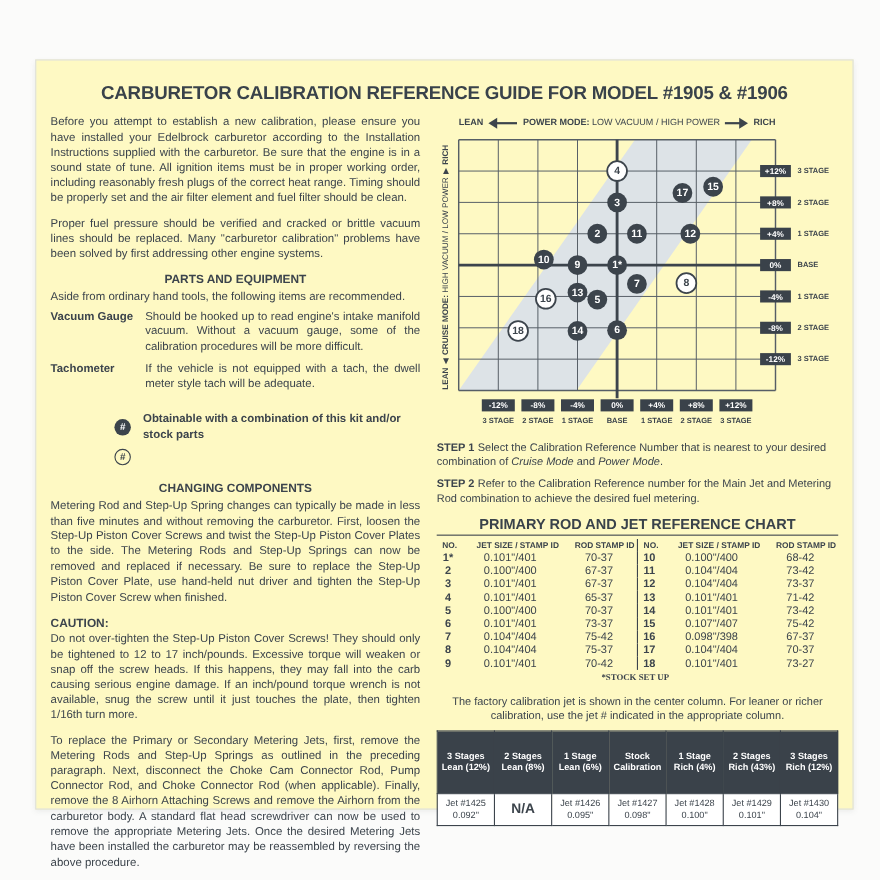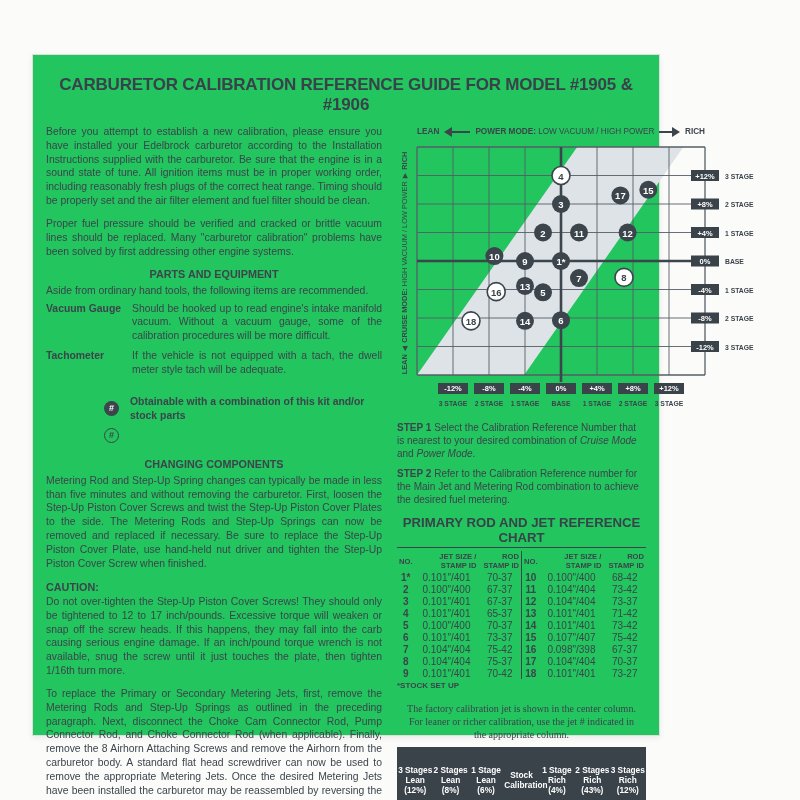--- a/index.html
+++ b/index.html
@@ -4,22 +4,22 @@
 <style>
   html,body{margin:0;padding:0;}
   body{
     width:800px;height:800px;position:relative;
     background:#fbfbfa;
     font-family:"Liberation Sans","DejaVu Sans",sans-serif;
     color:#3c444c;
     -webkit-font-smoothing:antialiased;
   }
   .paper{
-    position:absolute;left:32px;top:54px;width:628px;height:682px;
-    background:#22c55e;border:1px solid #dddfdd;
+    position:absolute;left:32px;top:54px;width:744px;height:682px;
+    background:#fef9c3;border:1px solid #dddfdd;
     box-shadow:0 2px 5px rgba(90,95,100,0.10);
     box-sizing:border-box;padding:12px 13px 0 13px;
   }
   h1.title{
     text-align:center;font-size:17px;font-weight:bold;color:#39424a;
     margin:8px 0 10px 0;letter-spacing:-0.2px;
   }
   .cols{display:flex;gap:15px;}
   .col-left{width:336px;flex:none;font-size:10.4px;line-height:1.33;text-align:justify;}
   .col-right{flex:1;min-width:0;}
@@ -59,23 +59,23 @@
   .step{font-size:10px;line-height:1.3;margin:7px 0;text-align:left;}
   .step b{margin-right:3px;}
   h2.block-head{text-align:center;font-size:13.2px;font-weight:bold;color:#39424a;margin:9px 0 2px 0;}
   h2.ruled{border-bottom:1.4px solid #3c444c;padding-bottom:2px;margin-bottom:3px;}
 
   table.primary{width:100%;border-collapse:collapse;font-size:10px;}
   table.primary th{font-size:7.6px;font-weight:bold;padding:1px 2px;text-align:right;}
   table.primary td{padding:0.5px 2px;text-align:center;}
   table.primary .no{font-weight:bold;}
   table.primary .divL{border-left:1.2px solid #3c444c;}
-  .footnote{text-align:left;font-weight:bold;font-size:8px;margin:2px 4px 12px 0;}
-
-  .sec-desc{font-size:10px;text-align:center;margin:2px 6px 6px 6px;line-height:1.3;font-family:Liberation Serif, serif;}
+  .footnote{text-align:center;font-weight:bold;font-size:8px;margin:2px 4px 12px 0;font-family:Liberation Serif, serif;}
+
+  .sec-desc{font-size:10px;text-align:center;margin:2px 6px 6px 6px;line-height:1.3;}
   table.secondary{width:100%;border-collapse:collapse;font-size:8.3px;text-align:center;table-layout:fixed;}
   table.secondary th{background:#3a424a;color:#fff;font-size:8.3px;line-height:1.2;padding:18px 0;border:1.2px solid #3a424a;font-weight:bold;margin-top:36px;}
   table.secondary td{border:1.4px solid #3c444c;padding:2px 0;line-height:1.25;background:#fff;}
   table.secondary .na{font-size:12.5px;font-weight:bold;padding:4px 0;}
 </style>
 </head>
 <body>
 
 <div class="paper">
   <h1 class="title">CARBURETOR CALIBRATION REFERENCE GUIDE FOR MODEL #1905 &amp; #1906</h1>

